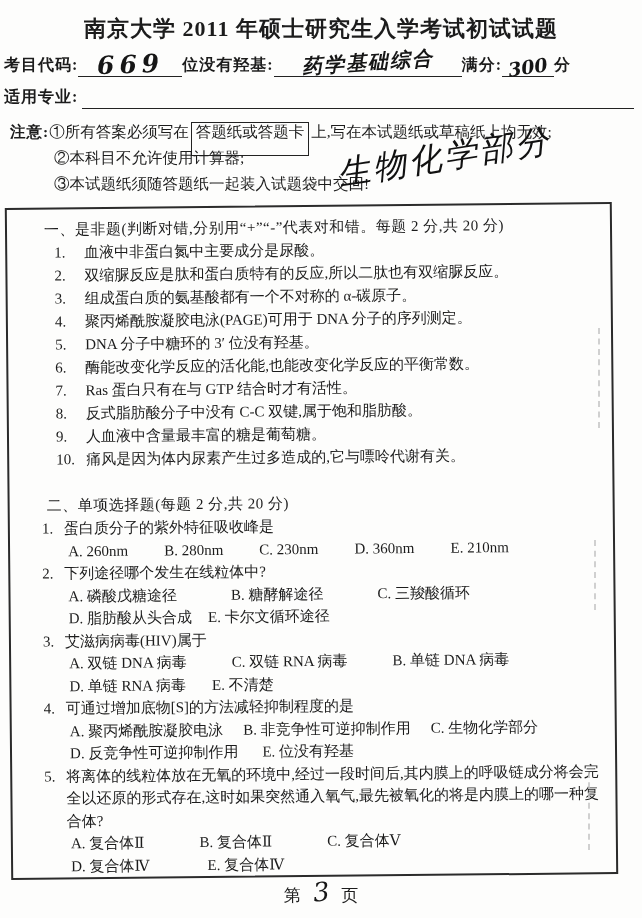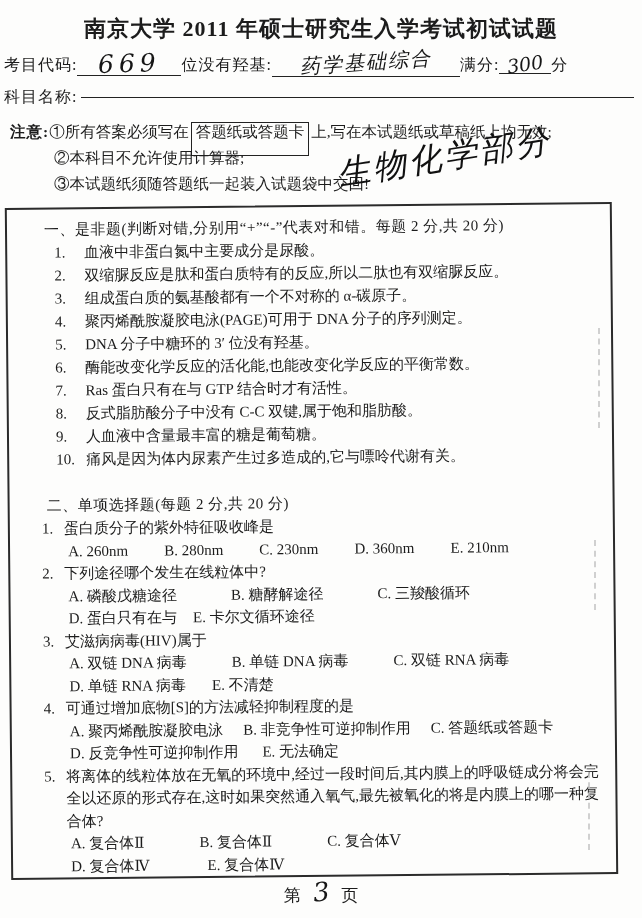--- a/index.html
+++ b/index.html
@@ -16,22 +16,22 @@
   .subtitle {
     margin-top:6px; text-align:center;
     font-size:20px; font-weight:bold; letter-spacing:2px;
   }
   .hw { font-style:italic; font-family:"DejaVu Serif",serif; color:#161616; }
   .paper-letter-slot {
     display:inline-block; min-width:40px; text-align:center;
     border-bottom:2px solid #222; font-size:21px; line-height:20px;
   }
   .form-row {
-    display:flex; align-items:center;
-    padding:0 8px 0 4px; margin-top:8px; font-size:16px; line-height:24px;
+    display:flex; align-items:flex-end;
+    padding:0 8px 0 4px; margin-top:8px; font-size:16px; line-height:24px;font-weight:bold;
   }
   .form-row .lbl { white-space:nowrap; letter-spacing:1px; }
   .blank { border-bottom:1.5px solid #222; display:flex; justify-content:center; align-items:flex-end; }
   .blank.code { width:104px; }
   .blank.subject { width:188px; }
   .blank.score { width:52px; }
   .blank.grow { flex:1; margin-left:4px; }
   .hw-code { font-size:25px; letter-spacing:5px; transform:rotate(-2deg); line-height:22px; }
   .hw-subject { font-size:20px; letter-spacing:2px; transform:rotate(-4deg) translateY(-2px); white-space:nowrap; }
   .hw-score { font-size:19px; transform:rotate(-8deg); line-height:18px; }
@@ -90,21 +90,21 @@
       <span class="hw hw-subject">药学基础综合</span>
     </span>
     <span class="lbl">满分:</span>
     <span class="blank score">
       <span class="hw hw-score">300</span>
     </span>
     <span class="lbl">分</span>
   </div>
 
   <div class="form-row">
-    <span class="lbl">科目名称:</span>
+    <span class="lbl">适用专业:</span>
     <span class="blank grow"></span>
   </div>
 
   <div class="notice">
     <div>
       <span class="n-label">注意:</span><span>①所有答案必须写在</span><span class="boxed">答题纸或答题卡</span><span>上,写在本试题纸或草稿纸上均无效;</span>
     </div>
     <div class="n-indent">②本科目不允许使用计算器;</div>
     <div class="n-indent">③本试题纸须随答题纸一起装入试题袋中交回!</div>
     <div class="hw-note hw">生物化学部分</div>
@@ -177,54 +177,54 @@
       <div class="q-line">
           <span class="q-num">2.</span>
           <span class="q-text">下列途径哪个发生在线粒体中?</span>
         </div>
       <div class="opt-line" style="gap:54px">
         <span>A. 磷酸戊糖途径</span>
         <span>B. 糖酵解途径</span>
         <span>C. 三羧酸循环</span>
       </div>
       <div class="opt-line" style="gap:16px">
-        <span>D. 蛋白只有在与</span>
+        <span>D. 脂肪酸从头合成</span>
         <span>E. 卡尔文循环途径</span>
       </div>
     </div>
 
     <div class="q">
       <div class="q-line">
           <span class="q-num">3.</span>
           <span class="q-text">艾滋病病毒(HIV)属于</span>
         </div>
       <div class="opt-line" style="gap:45px">
         <span>A. 双链 DNA 病毒</span>
+        <span>C. 双链 RNA 病毒</span>
         <span>B. 单链 DNA 病毒</span>
-        <span>C. 双链 RNA 病毒</span>
       </div>
       <div class="opt-line" style="gap:26px">
         <span>D. 单链 RNA 病毒</span>
         <span>E. 不清楚</span>
       </div>
     </div>
 
     <div class="q">
       <div class="q-line">
           <span class="q-num">4.</span>
           <span class="q-text">可通过增加底物[S]的方法减轻抑制程度的是</span>
         </div>
       <div class="opt-line" style="gap:20px">
         <span>A. 聚丙烯酰胺凝胶电泳</span>
         <span>B. 非竞争性可逆抑制作用</span>
-        <span>C. 答题纸或答题卡</span>
+        <span>C. 生物化学部分</span>
       </div>
       <div class="opt-line" style="gap:24px">
         <span>D. 反竞争性可逆抑制作用</span>
-        <span>E. 无法确定</span>
+        <span>E. 位没有羟基</span>
       </div>
     </div>
 
     <div class="q">
       <div class="q-line">
           <span class="q-num">5.</span>
           <span class="q-text">将离体的线粒体放在无氧的环境中,经过一段时间后,其内膜上的呼吸链成分将会完全以还原的形式存在,这时如果突然通入氧气,最先被氧化的将是内膜上的哪一种复合体?</span>
         </div>
       <div class="opt-line" style="gap:55px">
         <span>A. 复合体Ⅱ</span>

